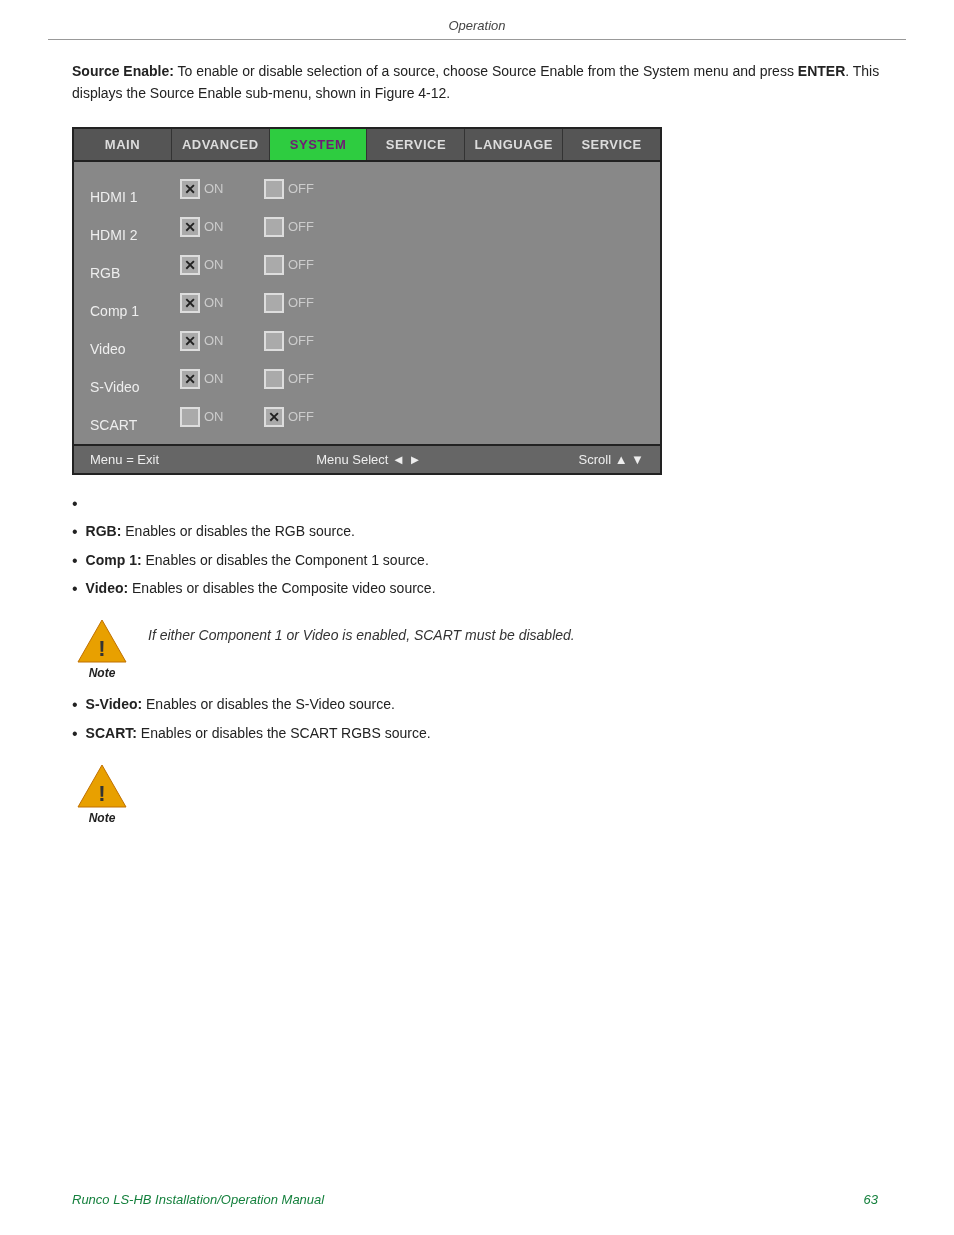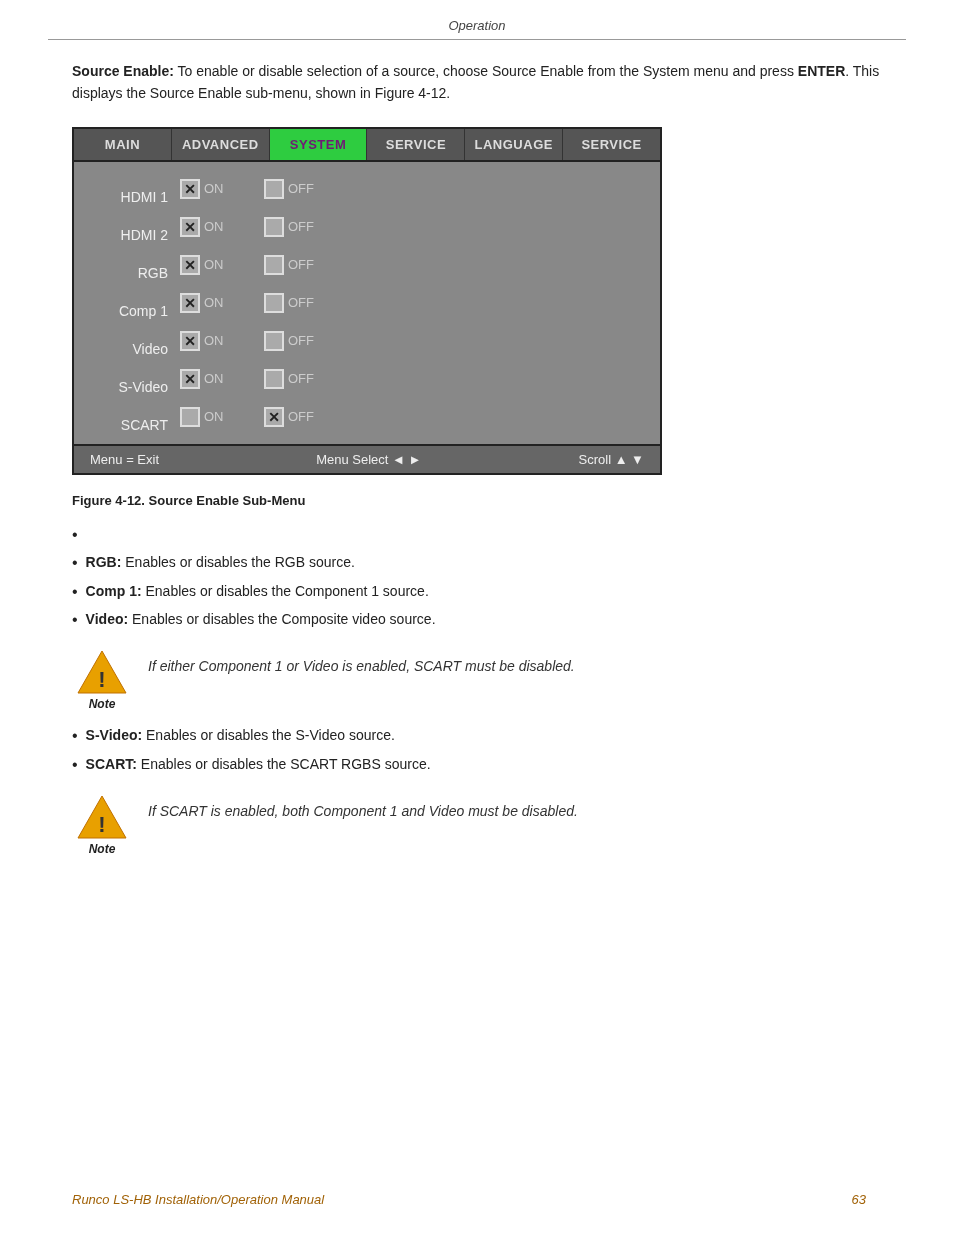--- a/index.html
+++ b/index.html
@@ -86,21 +86,20 @@
     .osd-row {
       display: flex;
       align-items: center;
       padding: 3px 16px;
       font-size: 14px;
       color: #f0f0f0;
     }
 
     .osd-label {
       width: 90px;
-      text-align: right;
       padding-right: 12px;
       color: #eee;
       font-size: 14px;
       margin-top: 16px;
     }
 
     .osd-checkbox {
       width: 20px;
       height: 20px;
       border: 2px solid #ddd;
@@ -186,26 +185,26 @@
       line-height: 1.6;
       color: #333;
       padding-top: 6px;
       text-align: right;
     }
 
     .page-footer {
       position: absolute;
       bottom: 28px;
       left: 0;
-      right: 16px;
+      right: 4px;
       display: flex;
       justify-content: space-between;
       padding: 0 72px;
       font-size: 13px;
-      color: #a16207;
+      color: #15803d;
       font-style: italic;
     }
 
     
     .x-mark {
       font-size: 14px;
       font-weight: bold;
       color: #222;
     }
   </style>
@@ -307,21 +306,20 @@
 
     </div>
 
     <div class="osd-footer">
       <span>Menu = Exit</span>
       <span>Menu Select ◄ ►</span>
       <span>Scroll ▲ ▼</span>
     </div>
   </div>
 
-  <p class="figure-caption">Figure 4-12. Source Enable Sub-Menu</p>
 
   <div class="bullet-section">
     <div class="bullet-item">
       <span class="bullet-dot">•</span>
     </div>
     <div class="bullet-item">
       <span class="bullet-dot">•</span>
       <span><strong>RGB:</strong><span> Enables or disables the RGB source.</span></span>
     </div>
     <div class="bullet-item">
@@ -357,21 +355,20 @@
   </div>
 
   <div class="note-box">
     <div class="note-icon-container">
       <svg width="52" height="46" viewBox="0 0 52 46">
         <polygon points="26,2 50,44 2,44" fill="#e8a000" stroke="#c07000" stroke-width="1"></polygon>
         <text x="26" y="38" text-anchor="middle" font-size="22" font-weight="bold" fill="#333">!</text>
       </svg>
       <span style="font-style:italic;font-weight:bold;font-size:12px;margin-top:2px;">Note</span>
     </div>
-    <p class="note-text">If SCART is enabled, both Component 1 and Video must be disabled.</p>
   </div>
 
 </div>
 
 <div class="page-footer">
   <span>Runco LS-HB Installation/Operation Manual</span>
   <span>63</span>
 </div>
 
 </body></html>

